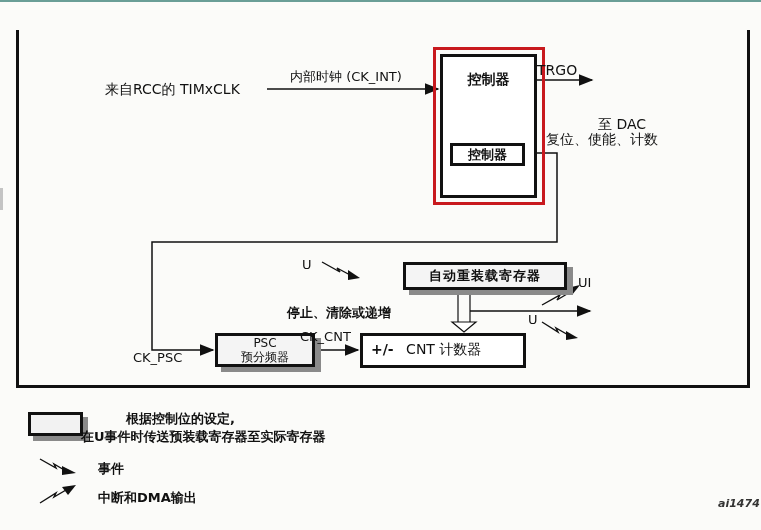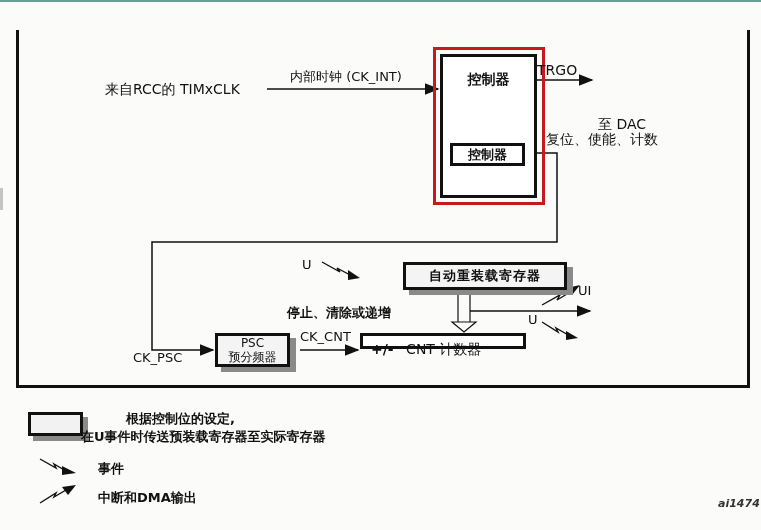--- a/index.html
+++ b/index.html
@@ -18,22 +18,22 @@
   }
   svg.wires { position:absolute; left:0; top:0; }
   .lbl { position:absolute; font-size:13px; white-space:nowrap; line-height:1; }
   .box { position:absolute; box-sizing:border-box; border:3px solid #111; background:#fff; }
   .shadow { box-shadow:6px 5px 0 #8a8a8a; }
   .redbox { position:absolute; left:433px; top:47px; width:112px; height:158px; border:3px solid #c8191e; box-sizing:border-box; }
   .trigger { left:440px; top:54px; width:97px; height:144px; }
   .trigger-title { position:absolute; left:0; right:0; top:12px; text-align:center; font-size:14px; line-height:20px; font-weight:bold; }
   .ctrl { left:450px; top:143px; width:75px; height:23px; font-size:13px; font-weight:bold; text-align:center; line-height:17px; }
   .arr { left:366px; top:262px; width:164px; height:28px; font-size:13px; font-weight:bold; text-align:center; line-height:22px; letter-spacing:1px; background:#f4f4f4;margin-left:37px; }
-  .psc { left:215px; top:333px; width:75px; height:34px; font-size:12px; text-align:center; line-height:14px; background:#f4f4f4; }
-  .cnt { left:360px; top:333px; width:166px; height:16px; font-size:14px; line-height:26px; padding-left:8px; }
+  .psc { left:215px; top:333px; width:100px; height:34px; font-size:12px; text-align:center; line-height:14px; background:#f4f4f4; }
+  .cnt { left:360px; top:333px; width:166px; height:35px; font-size:14px; line-height:26px; padding-left:8px; }
   .legend-box { position:absolute; left:28px; top:412px; width:55px; height:24px; border:3px solid #111; background:#f2f2f2; box-sizing:border-box; box-shadow:5px 5px 0 #8a8a8a; }
   .legend-text { position:absolute; font-size:13px; font-weight:bold; line-height:18px; }
   .ref { position:absolute; left:718px; top:497px; font-size:11px; font-weight:bold; color:#333;font-style:italic; }
 </style>
 </head>
 <body>
 
 <div class="topbar"></div>
 <div class="leftmark"></div>
 <div class="frame"></div>
@@ -84,21 +84,21 @@
   </div>
 </div>
 <div class="box ctrl">控制器</div>
 
 <div class="lbl" style="left:537px;top:63px;font-size:14px;">TRGO</div>
 <div class="lbl" style="left:598px;top:73px;font-size:14px;margin-top:44px;">至 DAC</div>
 <div class="lbl" style="left:546px;top:132px;font-size:14px;font-weight:normal;">复位、使能、计数</div>
 
 <div class="lbl" style="left:302px;top:258px;">U</div>
 <div class="box arr shadow">自动重装载寄存器</div>
-<div class="lbl" style="left:578px;top:284px;">UI</div>
+<div class="lbl" style="left:578px;top:276px;">UI</div>
 <div class="lbl" style="left:528px;top:313px;">U</div>
 <div class="lbl" style="left:287px;top:306px;font-weight:bold;">停止、清除或递增</div>
 
 <div class="box psc shadow">
   <div>PSC</div>
   <div>预分频器</div>
 </div>
 <div class="lbl" style="left:300px;top:330px;">CK_CNT</div>
 <div class="lbl" style="left:133px;top:351px;">CK_PSC</div>
 

